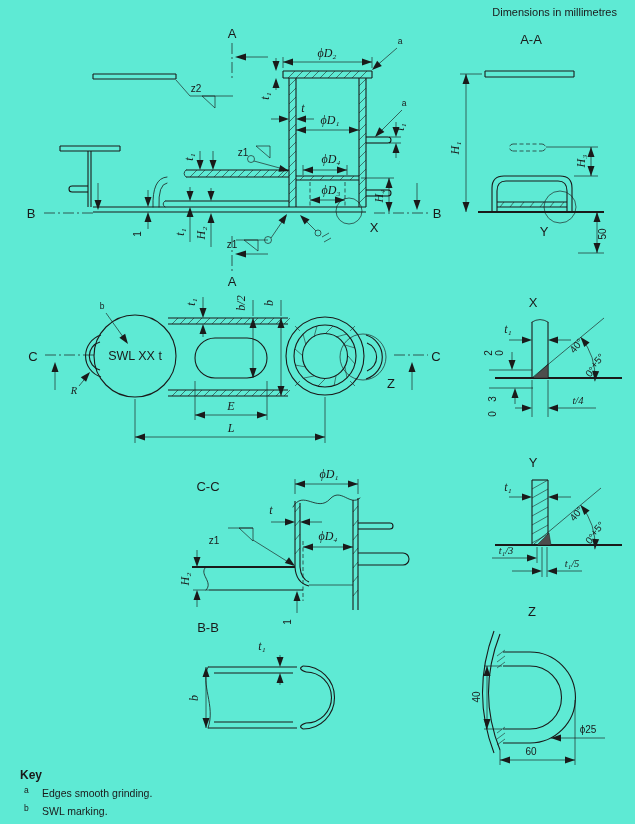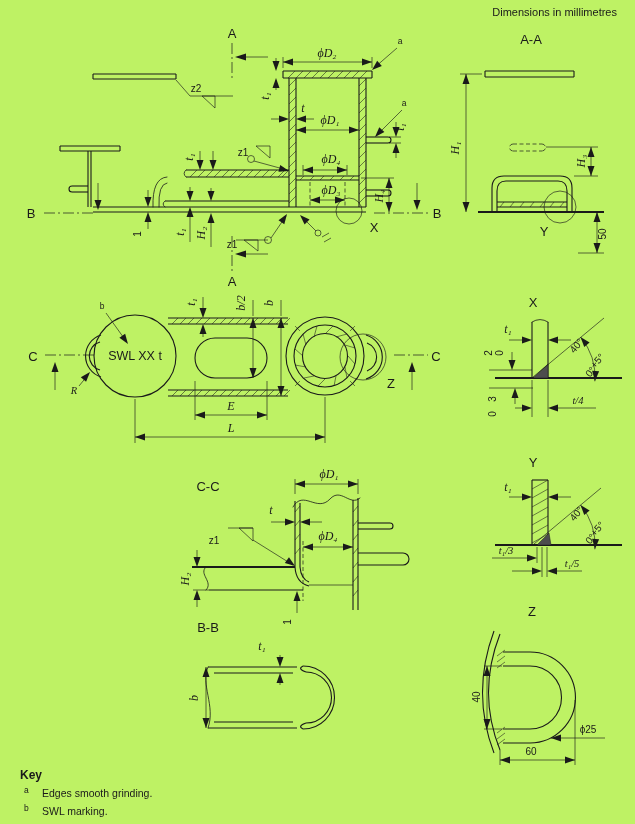--- a/index.html
+++ b/index.html
@@ -1,16 +1,16 @@
 <!DOCTYPE html>
 <html><head>
 <meta charset="utf-8">
 <style>
   html,body{margin:0;padding:0;background:#fff;}
-  .page{position:relative;width:635px;height:824px;background:#bef264;overflow:hidden;
+  .page{position:relative;width:635px;height:824px;background:#5eead4;overflow:hidden;
         font-family:"Liberation Sans", sans-serif;}
   svg{display:block;}
   svg text{fill:#1a1a1a;}
   .t{text-anchor:middle;}
   .s{text-anchor:start;}
   .e{text-anchor:end;}
   .ln{stroke:#1a1a1a;stroke-width:1.1;fill:none;}
   .th{stroke:#1a1a1a;stroke-width:2;fill:none;}
   .tn{stroke:#1a1a1a;stroke-width:0.65;fill:none;}
   .hp{stroke:#1a1a1a;stroke-width:0.55;fill:none;}

